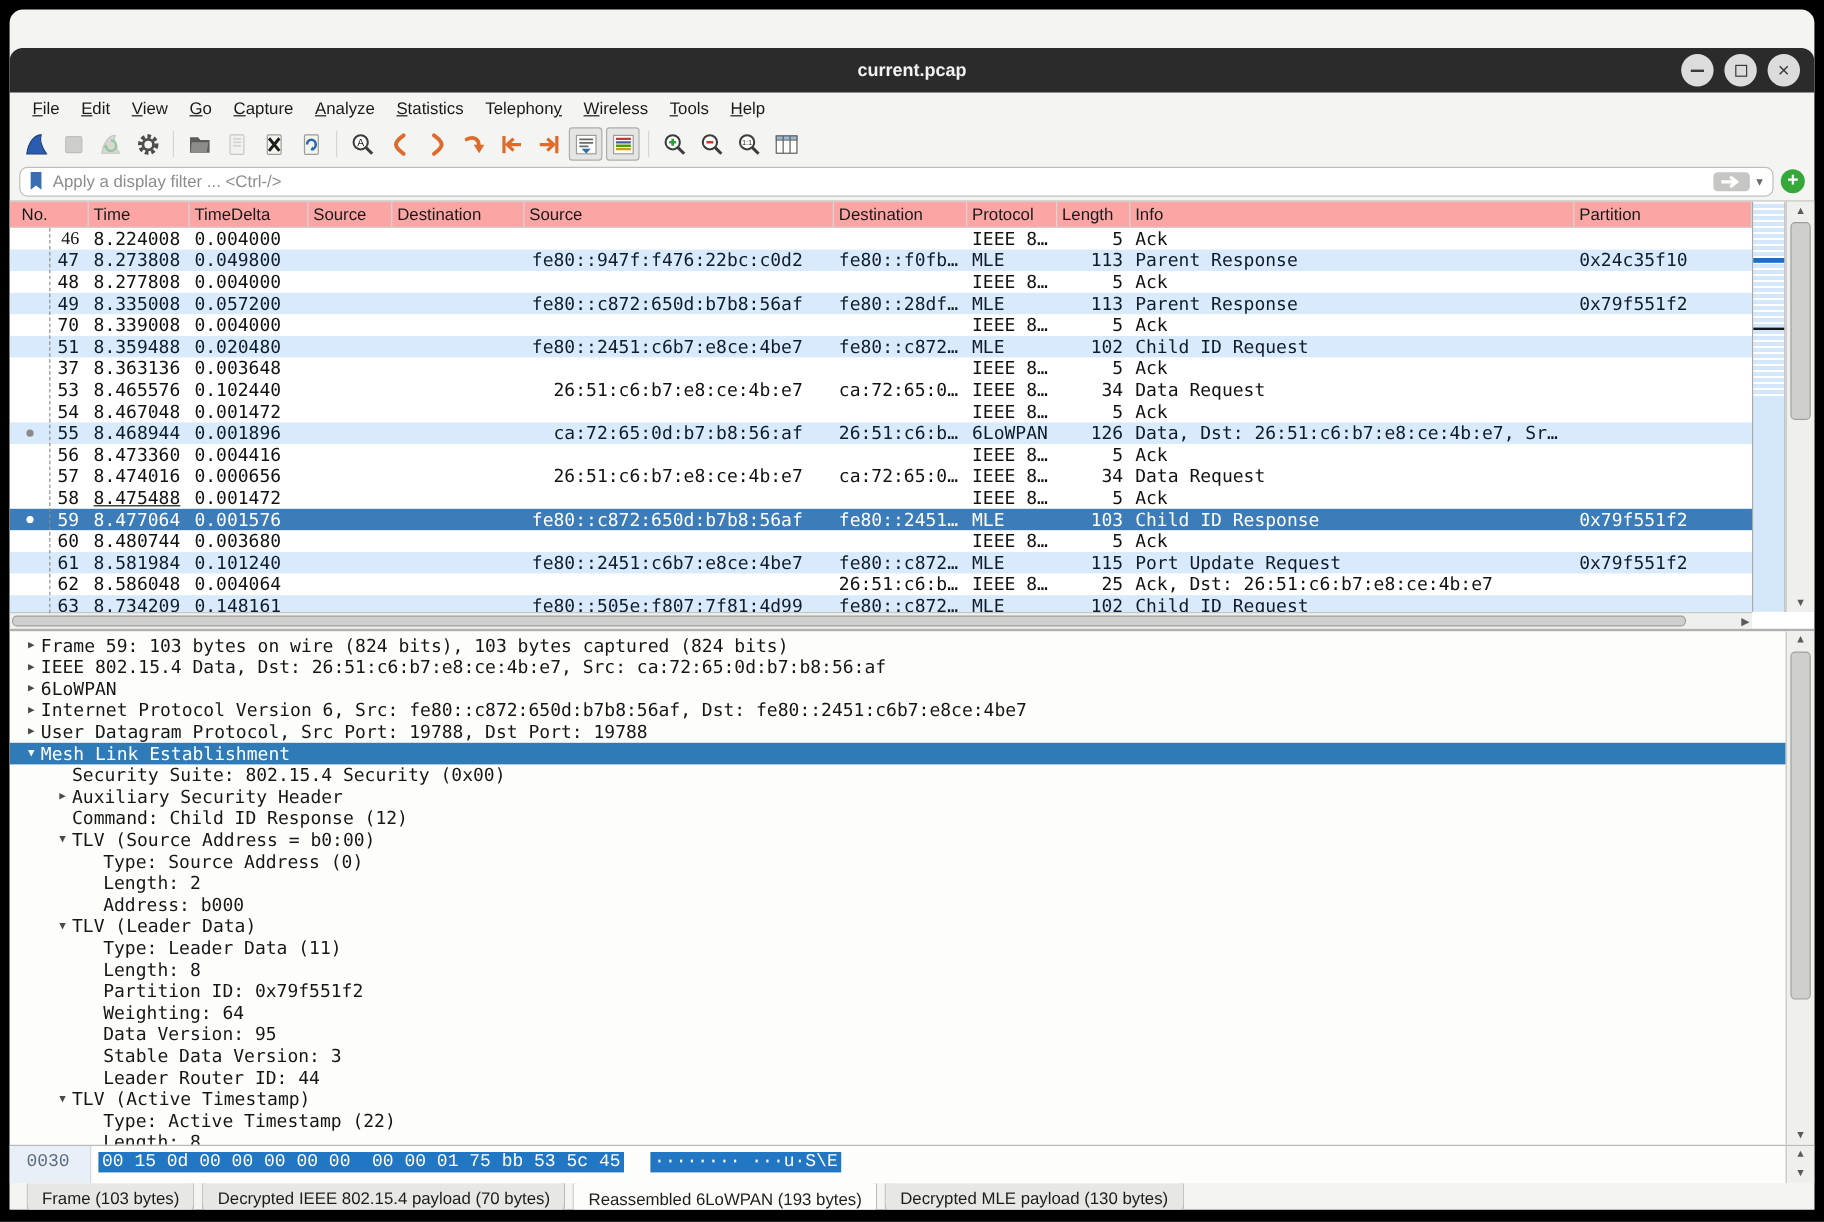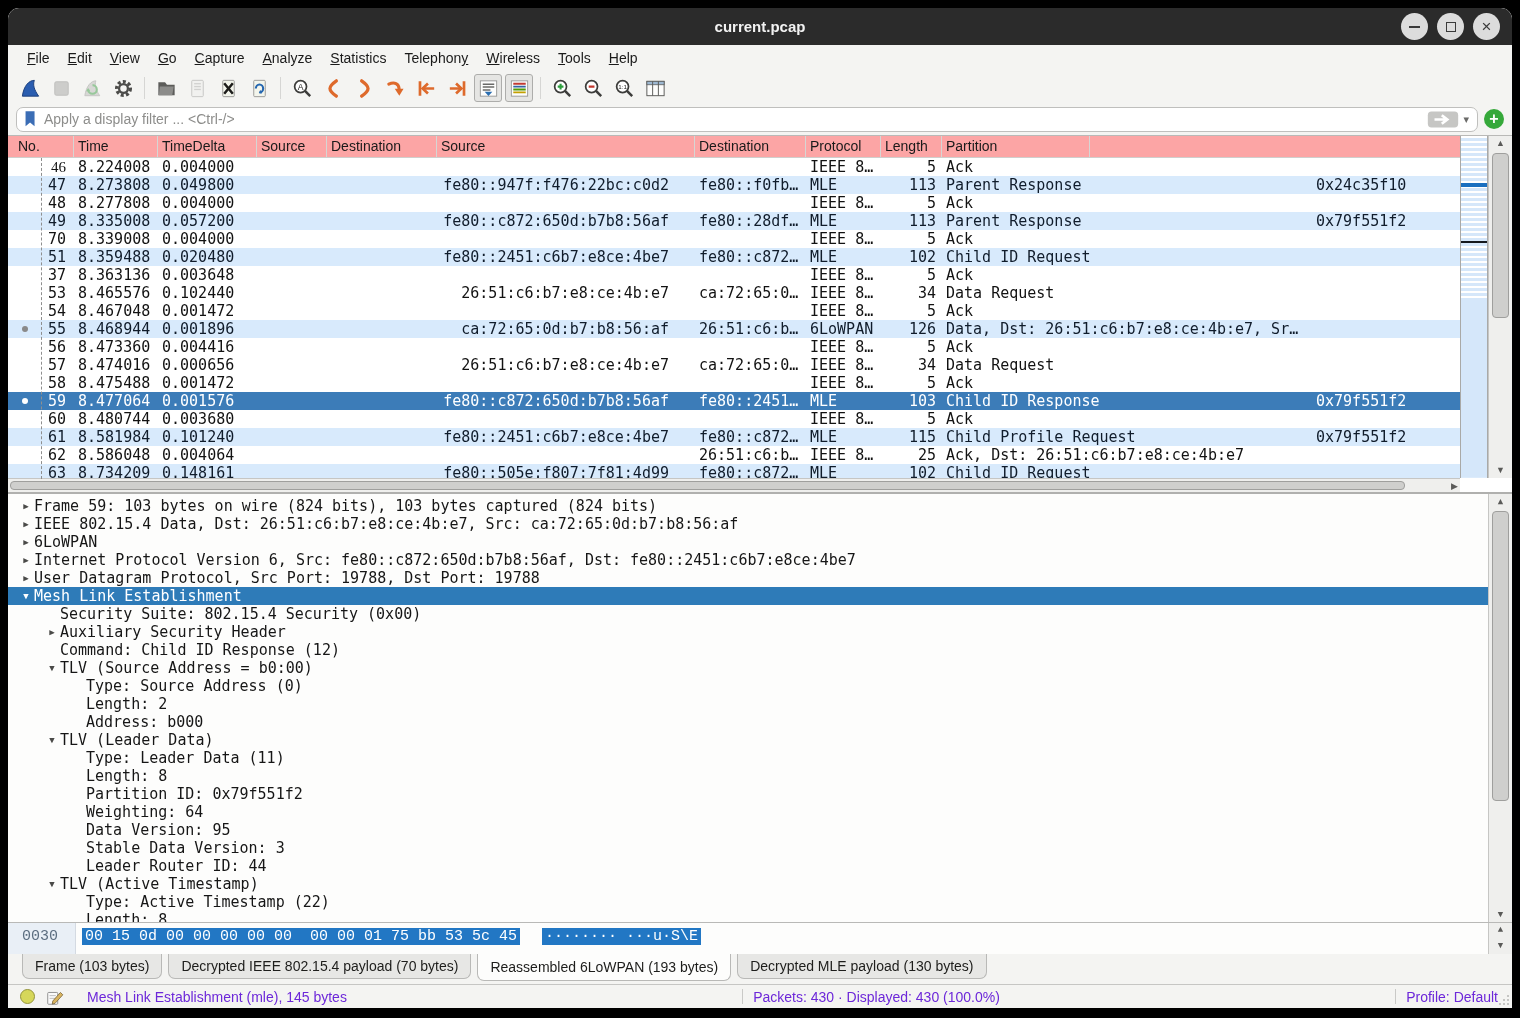--- a/index.html
+++ b/index.html
@@ -1,21 +1,21 @@
 <!DOCTYPE html>
 <html><head>
 <meta charset="utf-8">
 <style>
   html,body{margin:0;padding:0;width:1520px;height:1018px;overflow:hidden;background:#000;}
   *{box-sizing:border-box;}
   .window{position:absolute;left:8px;top:8px;width:1504px;height:1000px;background:#f4f4f2;
           border-radius:11px 11px 0 0;overflow:hidden;font-family:"Liberation Sans",sans-serif;}
   
   .titlebar{height:37px;background:#2b2b2b;border-radius:11px 11px 0 0;position:relative;
-            display:flex;align-items:center;justify-content:center;}
+            display:flex;align-items:center;justify-content:center;margin-top:32px;}
   .title{color:#f2f2f2;font-size:15px;font-weight:bold;}
   .winbtns{position:absolute;right:12px;top:5px;display:flex;gap:9px;}
   .winbtn{width:27px;height:27px;border-radius:50%;background:#dcdcdc;display:flex;
           align-items:center;justify-content:center;cursor:default;}
   .glyph-min{width:11px;height:0;border-bottom:2px solid #3a3a3a;display:block;}
   .glyph-max{width:10px;height:10px;border:1.5px solid #3a3a3a;display:block;}
   .glyph-close{font-size:17px;color:#3a3a3a;line-height:1;}
   
   .menubar{height:26px;display:flex;align-items:center;padding-left:10px;font-size:14px;color:#1a1a1a;}
   .menu-item{padding:2px 9px;}
@@ -368,20 +368,21 @@
     <div class="phdr" id="phdr">
         <div class="ph-cell" style="width: 66px;">No.</div>
         <div class="ph-cell" style="width: 84px;">Time</div>
         <div class="ph-cell" style="width: 99px;">TimeDelta</div>
         <div class="ph-cell" style="width: 70px;">Source</div>
         <div class="ph-cell" style="width: 110px;">Destination</div>
         <div class="ph-cell" style="width: 258px;">Source</div>
         <div class="ph-cell" style="width: 111px;">Destination</div>
         <div class="ph-cell" style="width: 75px;">Protocol</div>
         <div class="ph-cell" style="width: 61px;">Length</div>
+        <div class="ph-cell" style="width: 370px;">Info</div>
         <div class="ph-cell" style="width: 148px;">Partition</div>
       </div>
     <div class="prows" id="prows">
       <div class="conv-line"></div>
     <div class="prow ack">
           <div class="pcell col-no" style="width: 66px; text-align: right; font-family: Liberation Serif, serif;">46</div>
           <div class="pcell col-time" style="width: 84px; text-align: left;">8.224008</div>
           <div class="pcell col-delta" style="width: 99px; text-align: left;">0.004000</div>
           <div class="pcell col-src1" style="width: 70px; text-align: left;"></div>
           <div class="pcell col-dst1" style="width: 110px; text-align: left;"></div>
@@ -531,21 +532,21 @@
           <div class="pcell col-dst1" style="width: 110px; text-align: left;"></div>
           <div class="pcell col-src2" style="width: 258px; text-align: right;">26:51:c6:b7:e8:ce:4b:e7</div>
           <div class="pcell col-dst2" style="width: 111px; text-align: left;">ca:72:65:0…</div>
           <div class="pcell col-proto" style="width: 75px; text-align: left;">IEEE 8…</div>
           <div class="pcell col-len" style="width: 61px; text-align: right;">34</div>
           <div class="pcell col-info" style="width: 370px; text-align: left;">Data Request</div>
           <div class="pcell col-part" style="width: 148px; text-align: left;"></div>
         </div>
         <div class="prow ack">
           <div class="pcell col-no" style="width: 66px; text-align: right;">58</div>
-          <div class="pcell col-time" style="width: 84px; text-align: left;">8.475488</div>
+          <div class="pcell col-time" style="width: 84px; text-align: left; text-decoration: underline;">8.475488</div>
           <div class="pcell col-delta" style="width: 99px; text-align: left;">0.001472</div>
           <div class="pcell col-src1" style="width: 70px; text-align: left;"></div>
           <div class="pcell col-dst1" style="width: 110px; text-align: left;"></div>
           <div class="pcell col-src2" style="width: 258px; text-align: right;"></div>
           <div class="pcell col-dst2" style="width: 111px; text-align: left;"></div>
           <div class="pcell col-proto" style="width: 75px; text-align: left;">IEEE 8…</div>
           <div class="pcell col-len" style="width: 61px; text-align: right;">5</div>
           <div class="pcell col-info" style="width: 370px; text-align: left;">Ack</div>
           <div class="pcell col-part" style="width: 148px; text-align: left;"></div>
         </div>
@@ -579,21 +580,21 @@
         <div class="prow mle">
           <div class="pcell col-no" style="width: 66px; text-align: right;">61</div>
           <div class="pcell col-time" style="width: 84px; text-align: left;">8.581984</div>
           <div class="pcell col-delta" style="width: 99px; text-align: left;">0.101240</div>
           <div class="pcell col-src1" style="width: 70px; text-align: left;"></div>
           <div class="pcell col-dst1" style="width: 110px; text-align: left;"></div>
           <div class="pcell col-src2" style="width: 258px; text-align: right;">fe80::2451:c6b7:e8ce:4be7</div>
           <div class="pcell col-dst2" style="width: 111px; text-align: left;">fe80::c872…</div>
           <div class="pcell col-proto" style="width: 75px; text-align: left;">MLE</div>
           <div class="pcell col-len" style="width: 61px; text-align: right;">115</div>
-          <div class="pcell col-info" style="width: 370px; text-align: left;">Child Profile Request</div>
+          <div class="pcell col-info" style="width: 370px; text-align: left;">Port Update Request</div>
           <div class="pcell col-part" style="width: 148px; text-align: left;">0x79f551f2</div>
         </div>
         <div class="prow ack">
           <div class="pcell col-no" style="width: 66px; text-align: right;">62</div>
           <div class="pcell col-time" style="width: 84px; text-align: left;">8.586048</div>
           <div class="pcell col-delta" style="width: 99px; text-align: left;">0.004064</div>
           <div class="pcell col-src1" style="width: 70px; text-align: left;"></div>
           <div class="pcell col-dst1" style="width: 110px; text-align: left;"></div>
           <div class="pcell col-src2" style="width: 258px; text-align: right;"></div>
           <div class="pcell col-dst2" style="width: 111px; text-align: left;">26:51:c6:b…</div>

